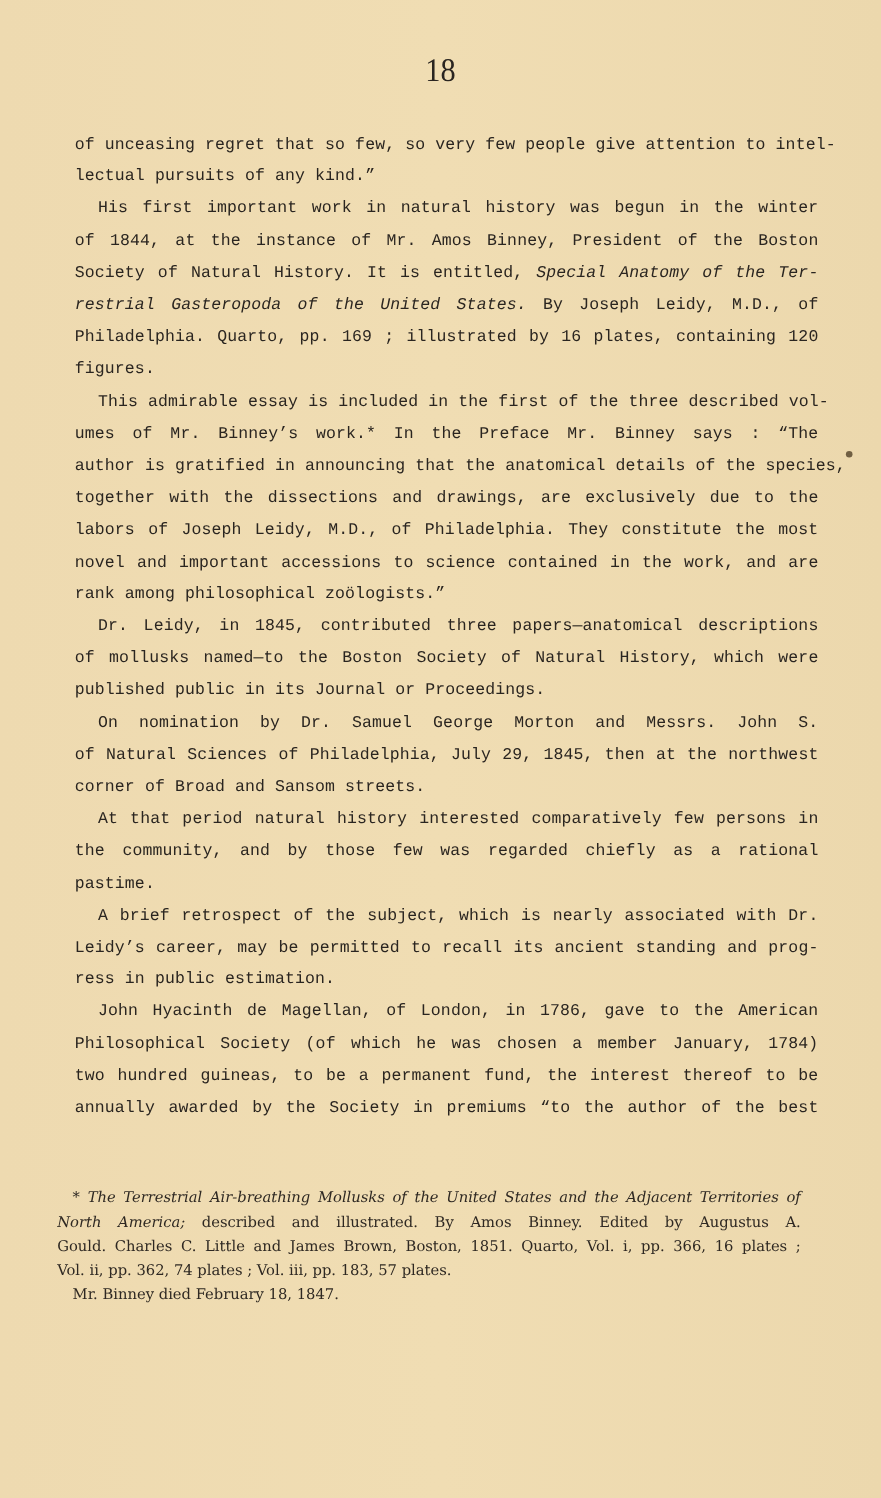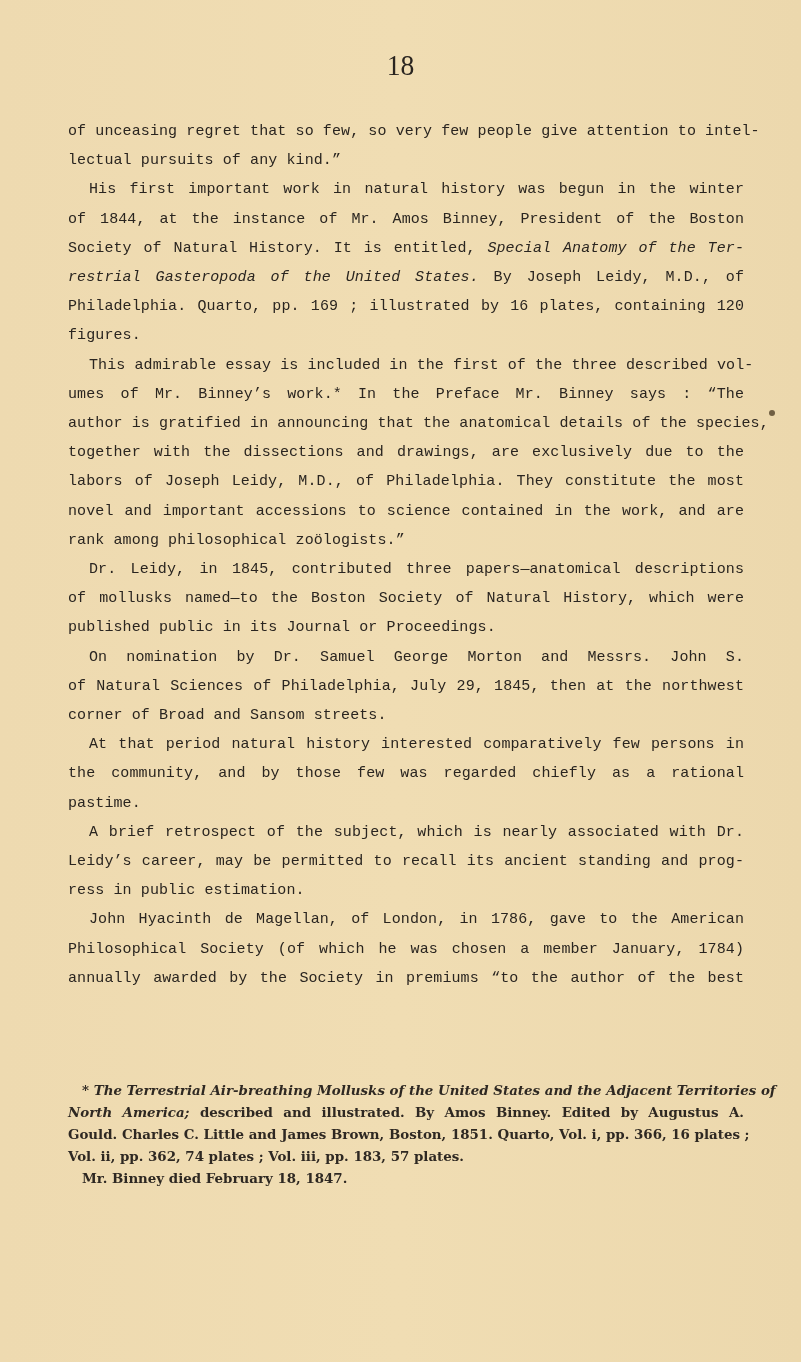--- a/index.html
+++ b/index.html
@@ -56,28 +56,27 @@
       text-align-last: left;
     }
     .body-text .line.ind {
       padding-left: 21px;
     }
     em {
       font-style: italic;
     }
     .footnote {
       position: absolute;
-      left: 68px;
+      left: 52px;
       top: 1079px;
       width: 676px;
       font-family: "DejaVu Serif", "Liberation Serif", serif;
       font-size: 13.4px;
       line-height: 22px;
       color: #2e2822;
-      font-weight: bold;
     }
     .footnote .line {
       display: block;
       white-space: nowrap;
       text-align: justify;
       text-align-last: justify;
     }
     .footnote .line.last {
       text-align-last: left;
     }
@@ -125,20 +124,21 @@
     <span class="line">of Natural Sciences of Philadelphia, July 29, 1845, then at the northwest</span>
     <span class="line last">corner of Broad and Sansom streets.</span>
     <span class="line ind">At that period natural history interested comparatively few persons in</span>
     <span class="line">the community, and by those few was regarded chiefly as a rational</span>
     <span class="line last">pastime.</span>
     <span class="line ind">A brief retrospect of the subject, which is nearly associated with Dr.</span>
     <span class="line">Leidy’s career, may be permitted to recall its ancient standing and prog-</span>
     <span class="line last">ress in public estimation.</span>
     <span class="line ind">John Hyacinth de Magellan, of London, in 1786, gave to the American</span>
     <span class="line">Philosophical Society (of which he was chosen a member January, 1784)</span>
+    <span class="line">two hundred guineas, to be a permanent fund, the interest thereof to be</span>
     <span class="line">annually awarded by the Society in premiums “to the author of the best</span>
   </div>
 
   <div class="footnote">
     <span class="line ind"><span>*</span> <em>The Terrestrial Air-breathing Mollusks of the United States and the Adjacent Territories of</em></span>
     <span class="line"><em>North America;</em><span> described and illustrated.  By Amos Binney.  Edited by Augustus A.</span></span>
     <span class="line">Gould. Charles C. Little and James Brown, Boston, 1851.  Quarto, Vol. i, pp. 366, 16 plates ;</span>
     <span class="line last">Vol. ii, pp. 362, 74 plates ; Vol. iii, pp. 183, 57 plates.</span>
     <span class="line last ind">Mr. Binney died February 18, 1847.</span>
   </div>

